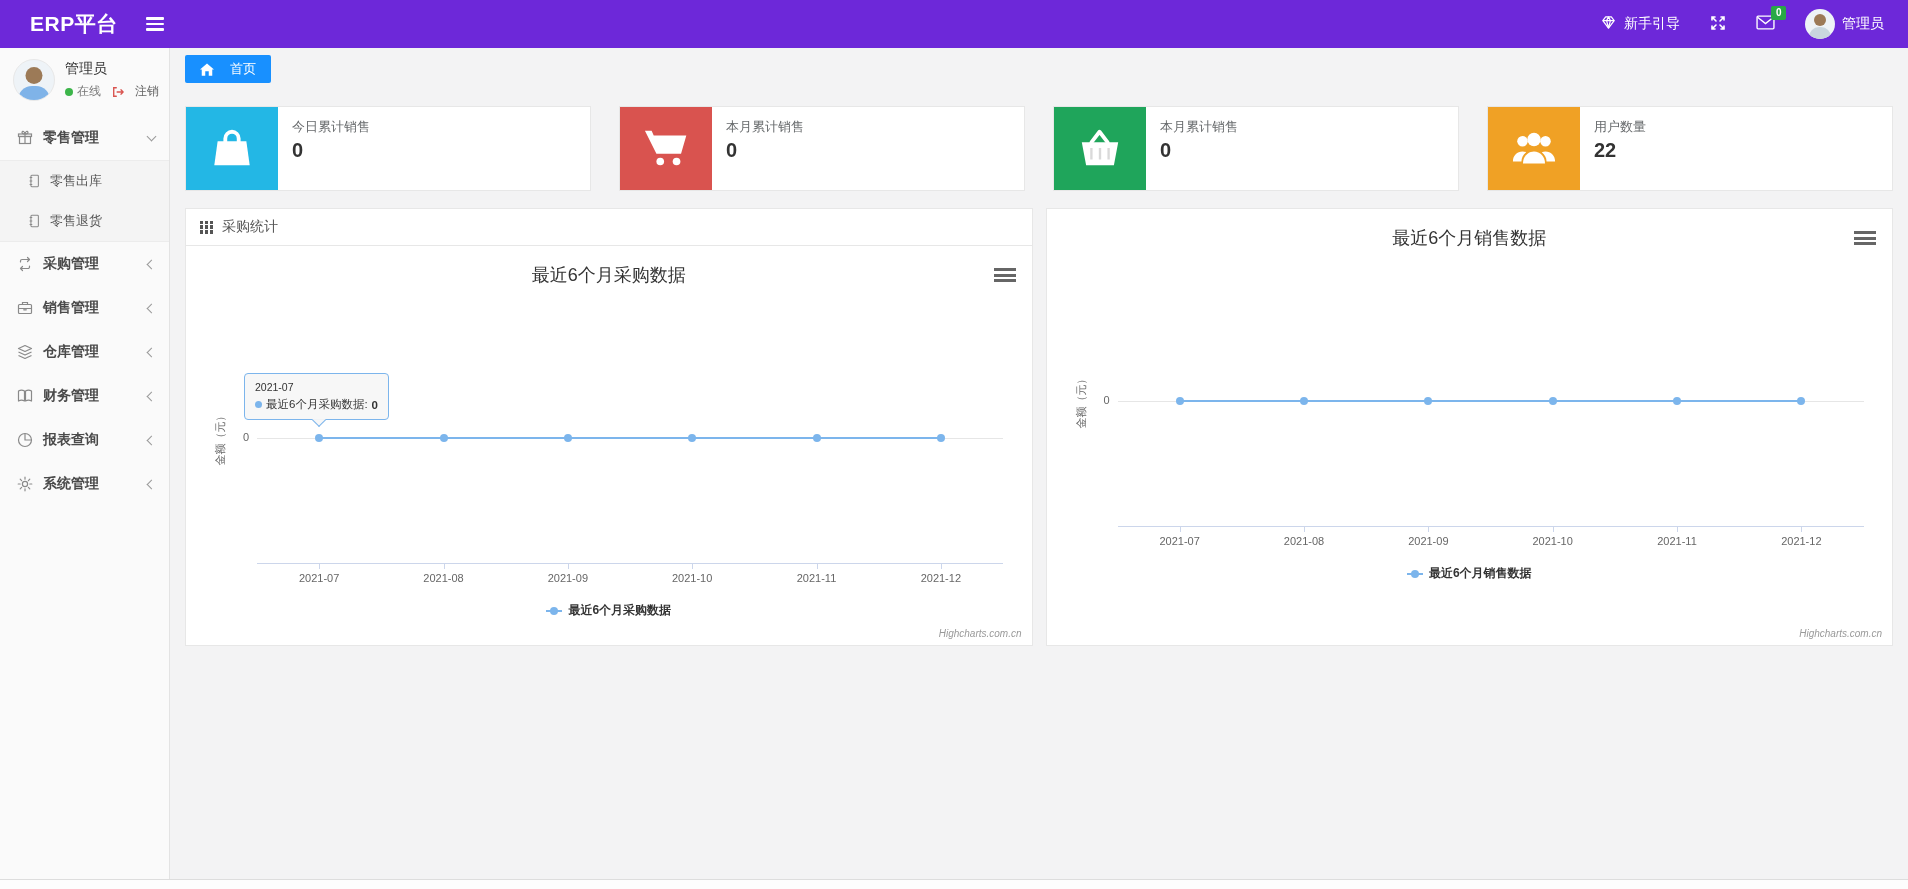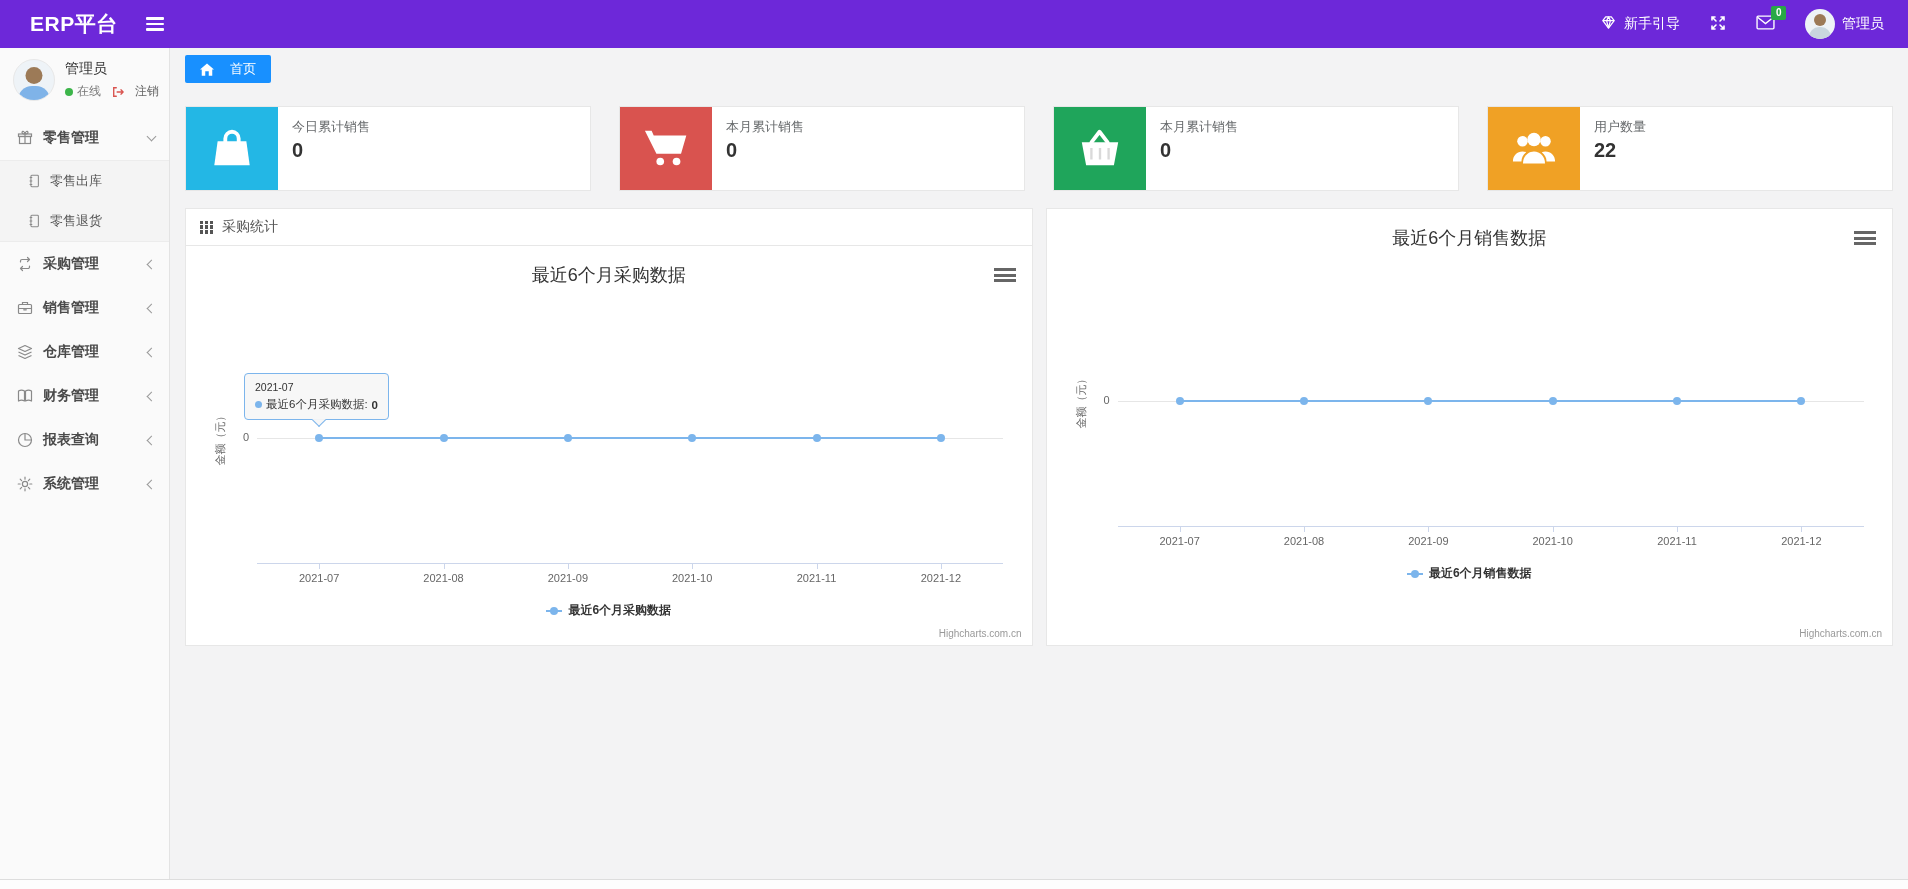--- a/index.html
+++ b/index.html
@@ -93,21 +93,21 @@
   .hc-dot { position:absolute; width:8px; height:8px; border-radius:50%; }
   .hc-ylabel { position:absolute; width:32px; text-align:right; font-size:11px; color:#666; }
   .hc-ytitle { position:absolute; left:34px; top:192px; transform:translate(-50%,-50%) rotate(-90deg);
     font-size:11px; color:#666; white-space:nowrap; }
   .hc-legend { position:absolute; top:356px; left:0; right:0; display:flex;
     align-items:center; justify-content:center; gap:6px; cursor:pointer; }
   .legend-marker { position:relative; width:16px; height:2px; }
   .legend-marker b { position:absolute; left:4px; top:-3px; width:8px; height:8px;
     border-radius:50%; background:inherit; }
   .legend-text { font-size:12px; font-weight:bold; color:#333; }
-  .hc-credits { position:absolute; right:10px; bottom:6px; font-size:10px; color:#999; }
+  .hc-credits { position:absolute; right:10px; bottom:6px; font-size:10px; color:#999;font-style:italic; }
   .hc-tooltip { position:absolute; left:58px; top:127px; background:rgba(247,247,247,.95);
     border:1px solid #7cb5ec; border-radius:4px; padding:7px 10px; white-space:nowrap; z-index:3; }
   .hc-tooltip .arrow { position:absolute; bottom:-6px; left:69px; width:10px; height:10px;
     background:rgba(247,247,247,.95); border-right:1px solid #7cb5ec; border-bottom:1px solid #7cb5ec;
     transform:rotate(45deg); }
   .tt-date { font-size:10.5px; color:#333; margin-bottom:4px; }
   .tt-row { font-size:11.5px; color:#333; display:flex; align-items:center; gap:4px; }
   .tt-dot { width:7px; height:7px; border-radius:50%; display:inline-block; }
   .tt-val { font-weight:bold; }
 </style>

